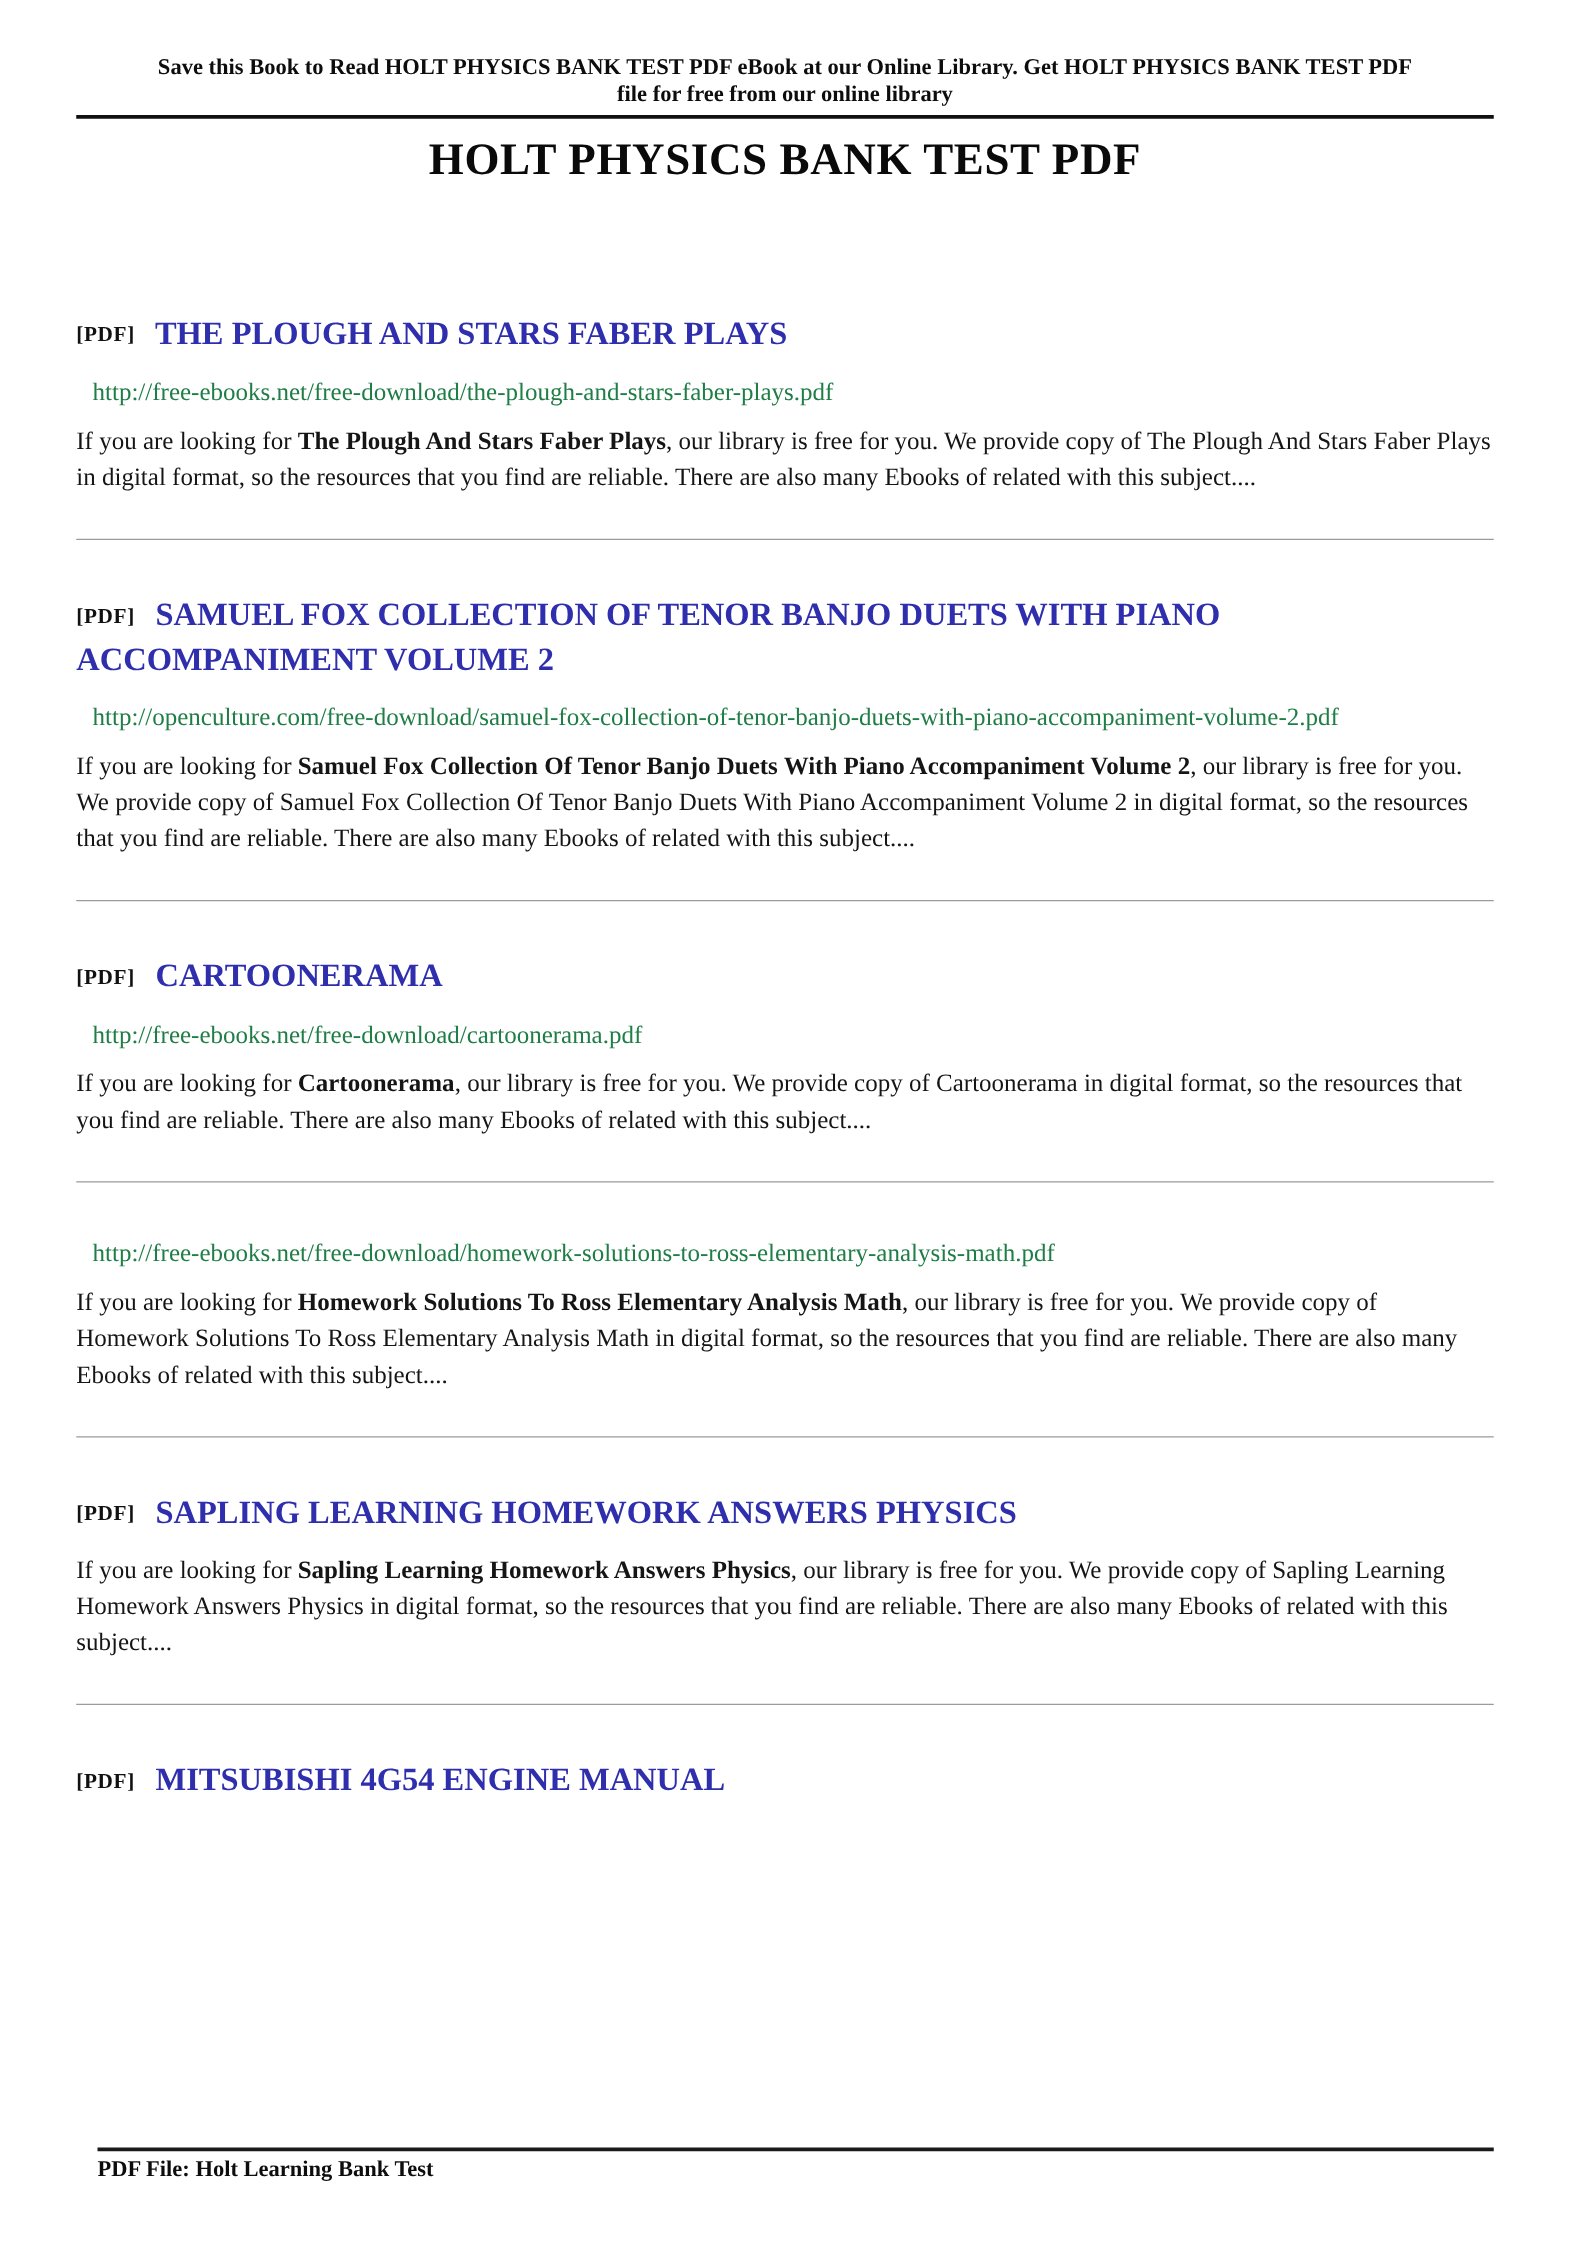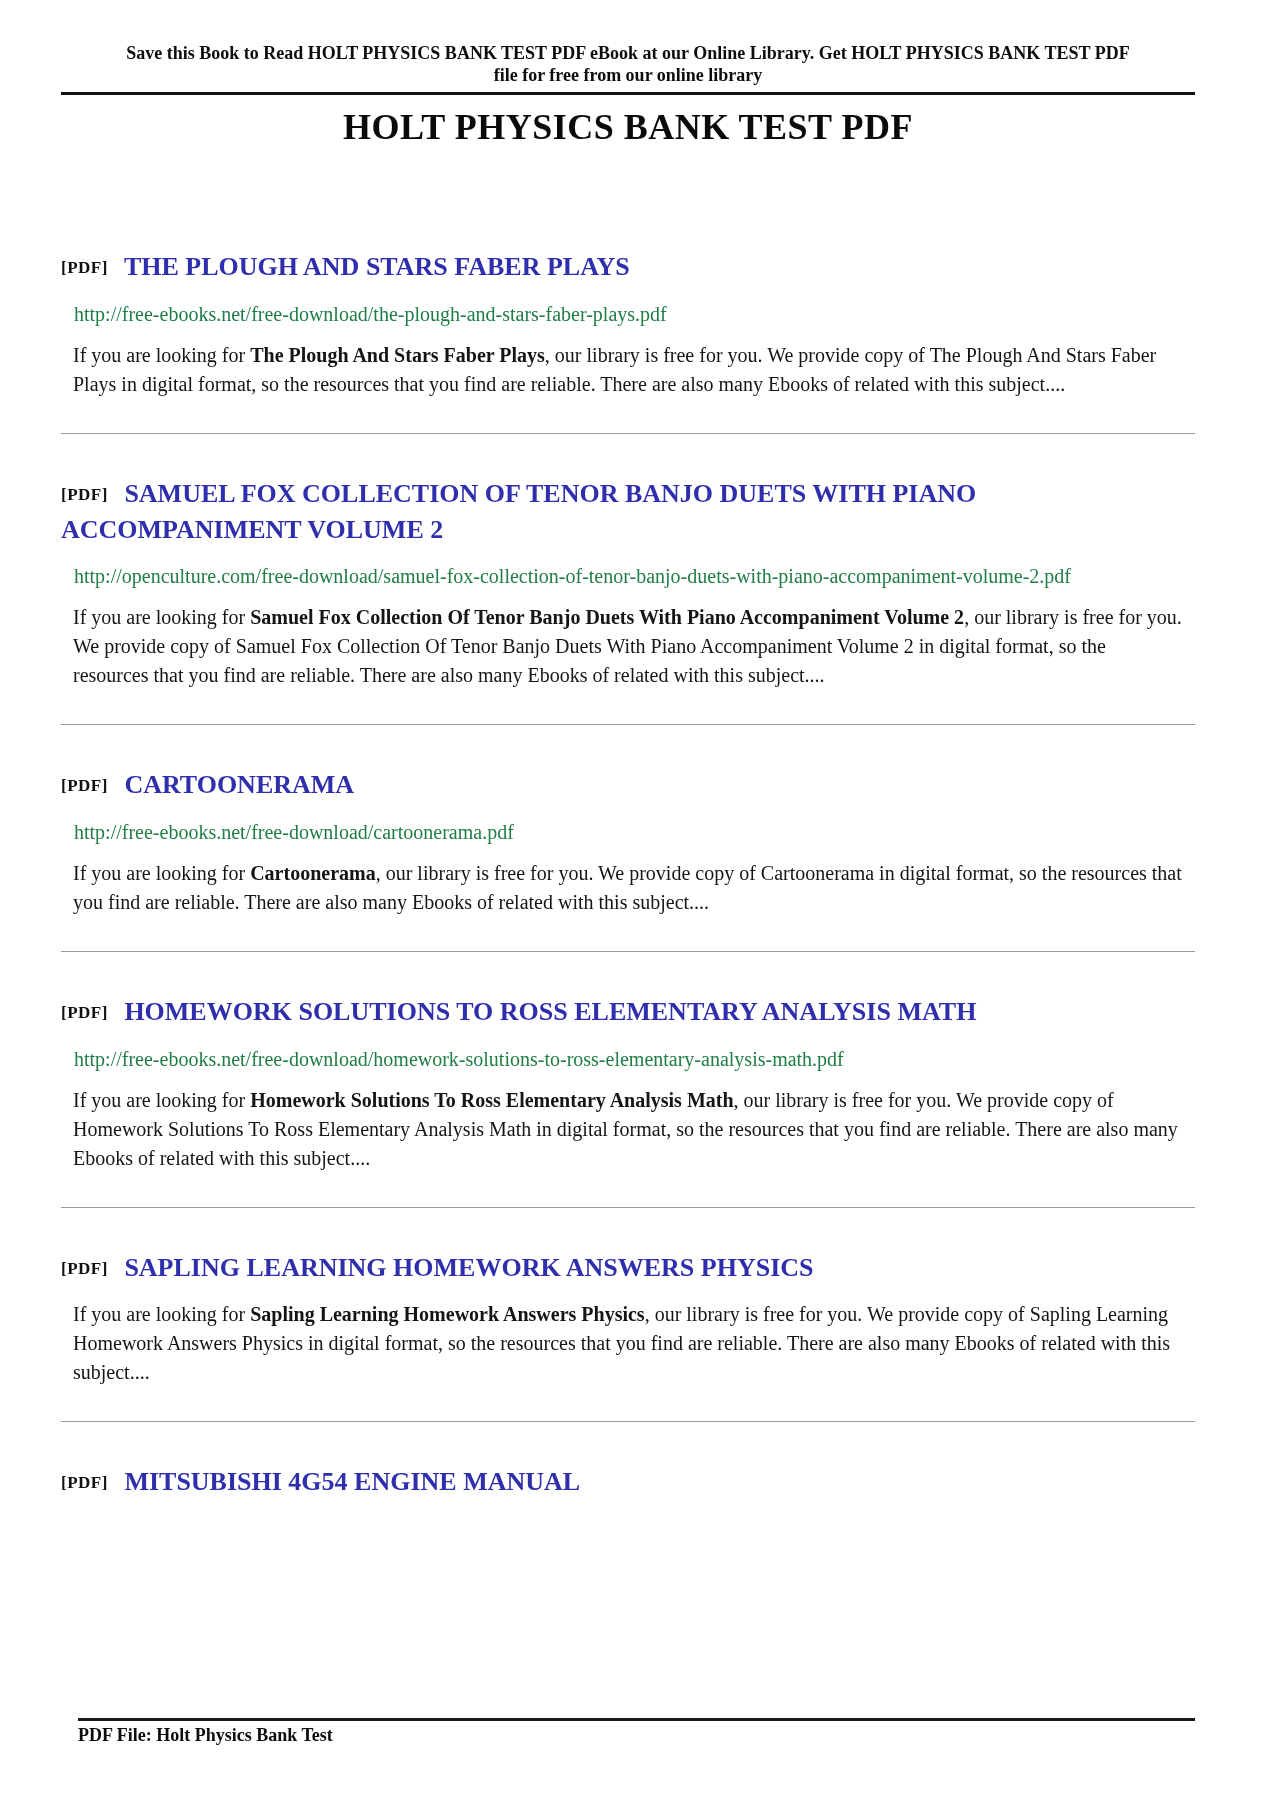--- a/index.html
+++ b/index.html
@@ -60,21 +60,21 @@
   }
   .title-link { color: #2f2fae; text-decoration: none; cursor: pointer; }
   .entry-url {
     margin: 0 0 10px 13px;
     font-size: 20px;
     line-height: 30px;
     word-break: break-all;
   }
   .entry-url a { color: #1f7d46; text-decoration: none; cursor: pointer; }
   .entry-desc {
-    margin: 12px;
+    margin: 0;
     font-size: 20px;
     line-height: 29px;
     color: #151515;
   }
   .divider {
     border: 0;
     border-top: 1px solid #9b9b9b;
     margin: 34px 0 42px 0;
   }
   
@@ -139,24 +139,20 @@
       <p class="entry-url">
         <a>http://free-ebooks.net/free-download/cartoonerama.pdf</a>
       </p>
       <p class="entry-desc">
         <span>If you are looking for </span><b>Cartoonerama</b><span>, our library is free for you. We provide copy of Cartoonerama in digital format, so the resources that you find are reliable. There are also many Ebooks of related with this subject....</span>
       </p>
       <hr class="divider">
     </article>
 
     <article class="entry">
-      <h2 class="entry-title">
-        <span class="pdf-tag">[PDF]</span>
-        <a class="title-link">HOMEWORK SOLUTIONS TO ROSS ELEMENTARY ANALYSIS MATH</a>
-      </h2>
       <p class="entry-url">
         <a>http://free-ebooks.net/free-download/homework-solutions-to-ross-elementary-analysis-math.pdf</a>
       </p>
       <p class="entry-desc">
         <span>If you are looking for </span><b>Homework Solutions To Ross Elementary Analysis Math</b><span>, our library is free for you. We provide copy of Homework Solutions To Ross Elementary Analysis Math in digital format, so the resources that you find are reliable. There are also many Ebooks of related with this subject....</span>
       </p>
       <hr class="divider">
     </article>
 
     <article class="entry">
@@ -173,16 +169,16 @@
     <article class="entry">
       <h2 class="entry-title">
         <span class="pdf-tag">[PDF]</span>
         <a class="title-link">MITSUBISHI 4G54 ENGINE MANUAL</a>
       </h2>
     </article>
 
   </div>
 
   <div class="footer">
-    <span class="footer-label">PDF File: Holt Physics Bank Test</span>
+    <span class="footer-label">PDF File: Holt Learning Bank Test</span>
   </div>
 
 </div>
 
 </body></html>

